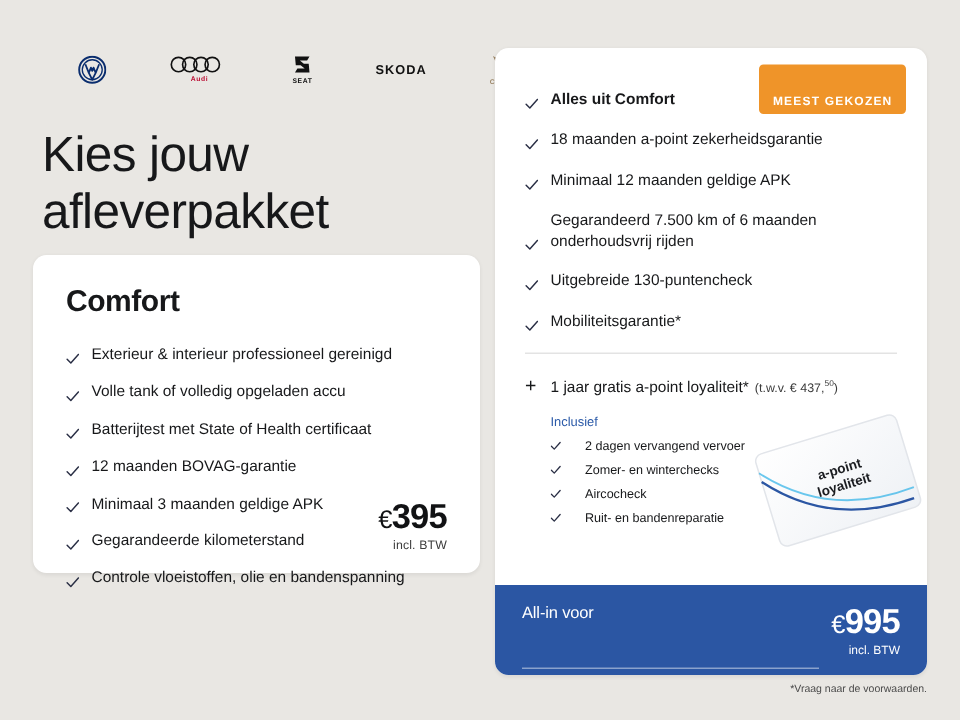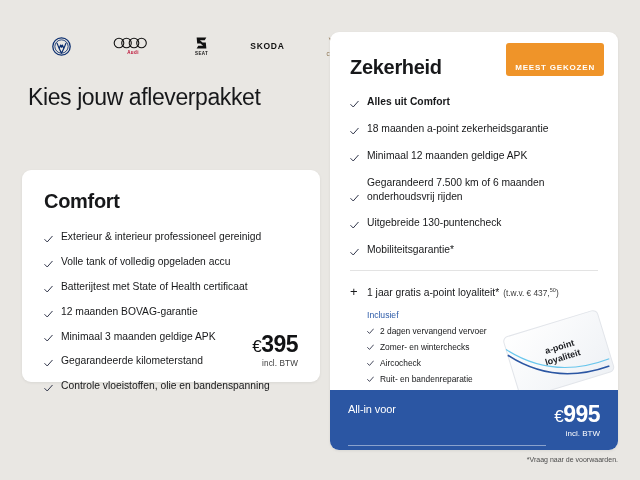--- a/index.html
+++ b/index.html
@@ -18,21 +18,21 @@
   }
   .logo { display: flex; flex-direction: column; align-items: center; justify-content: center; margin-left: 24px; }
   .logo svg { display: block; }
   .logo-cap { font-size: 4.5px; letter-spacing: .4px; margin-top: 1px; font-weight: 700; }
   .cap-audi { color: #bb0a30; }
   .cap-cupra { color: #9a8466; }
 
   
   .headline {
     position: absolute; left: 28px; top: 84px;
-    font-size: 23px; line-height: 1.16; font-weight: 400;
+    font-size: 33px; line-height: 1.16; font-weight: 400;
     letter-spacing: -0.4px; color: #17181a;
     max-width: 290px;
   }
 
   
   .card-left {
     position: absolute; left: 22px; top: 170px; width: 298px; height: 212px;
     background: #ffffff; border-radius: 9px;
     box-shadow: 0 1px 3px rgba(0,0,0,0.07);
     padding: 20px 22px 0 22px;
@@ -81,21 +81,21 @@
   .plus-sign { color: #17181a; font-size: 13px; line-height: 1; font-weight: 400; width: 9px; }
   .plus-main { font-weight: 400; }
   .plus-sub { font-size: 8.3px; color: #3a3a3a; margin-left: 4px; }
   .plus-sub sup { font-size: 5.6px; vertical-align: super; }
 
   
   .incl-wrap { position: relative; padding-left: 17px; }
   .incl-title { font-size: 8.6px; color: #2b5aa8; margin-bottom: 6px; }
   ul.subfeatures { list-style: none; }
   ul.subfeatures li {
-    display: flex; align-items: center; gap: 6px;
+    display: flex; align-items: center; gap: 16px;
     font-size: 8.4px; line-height: 1.3; color: #17181a; margin-bottom: 5px;
   }
   .tick-sm { flex: 0 0 auto; width: 7px; height: 7px; color: #2a2f45; }
   .tick-sm svg { display: block; }
 
   
   .loyalty-card {
     position: absolute; right: -14px; top: 8px; width: 104px; height: 74px;
     transform: rotate(-17deg);
   }
@@ -242,21 +242,20 @@
       </div>
       <div class="price-sub">incl. BTW</div>
     </div>
   </section>
 
   <section class="card-right">
 
     <div class="badge">MEEST GEKOZEN</div>
 
     <div class="card-right-body">
-      <h2 class="title-right">Zekerheid</h2>
 
       <ul class="features" style="margin-top:4px">
         <li>
           <span class="tick">
             <svg width="9" height="9" viewBox="0 0 12 12">
                 <path d="M1 6 L4.3 9.3 L11 1.7" fill="none" stroke="currentColor" stroke-width="1.3" stroke-linecap="round" stroke-linejoin="round"></path>
               </svg>
           </span>
           <span class="feat-text feat-strong">Alles uit Comfort</span>
         </li>

